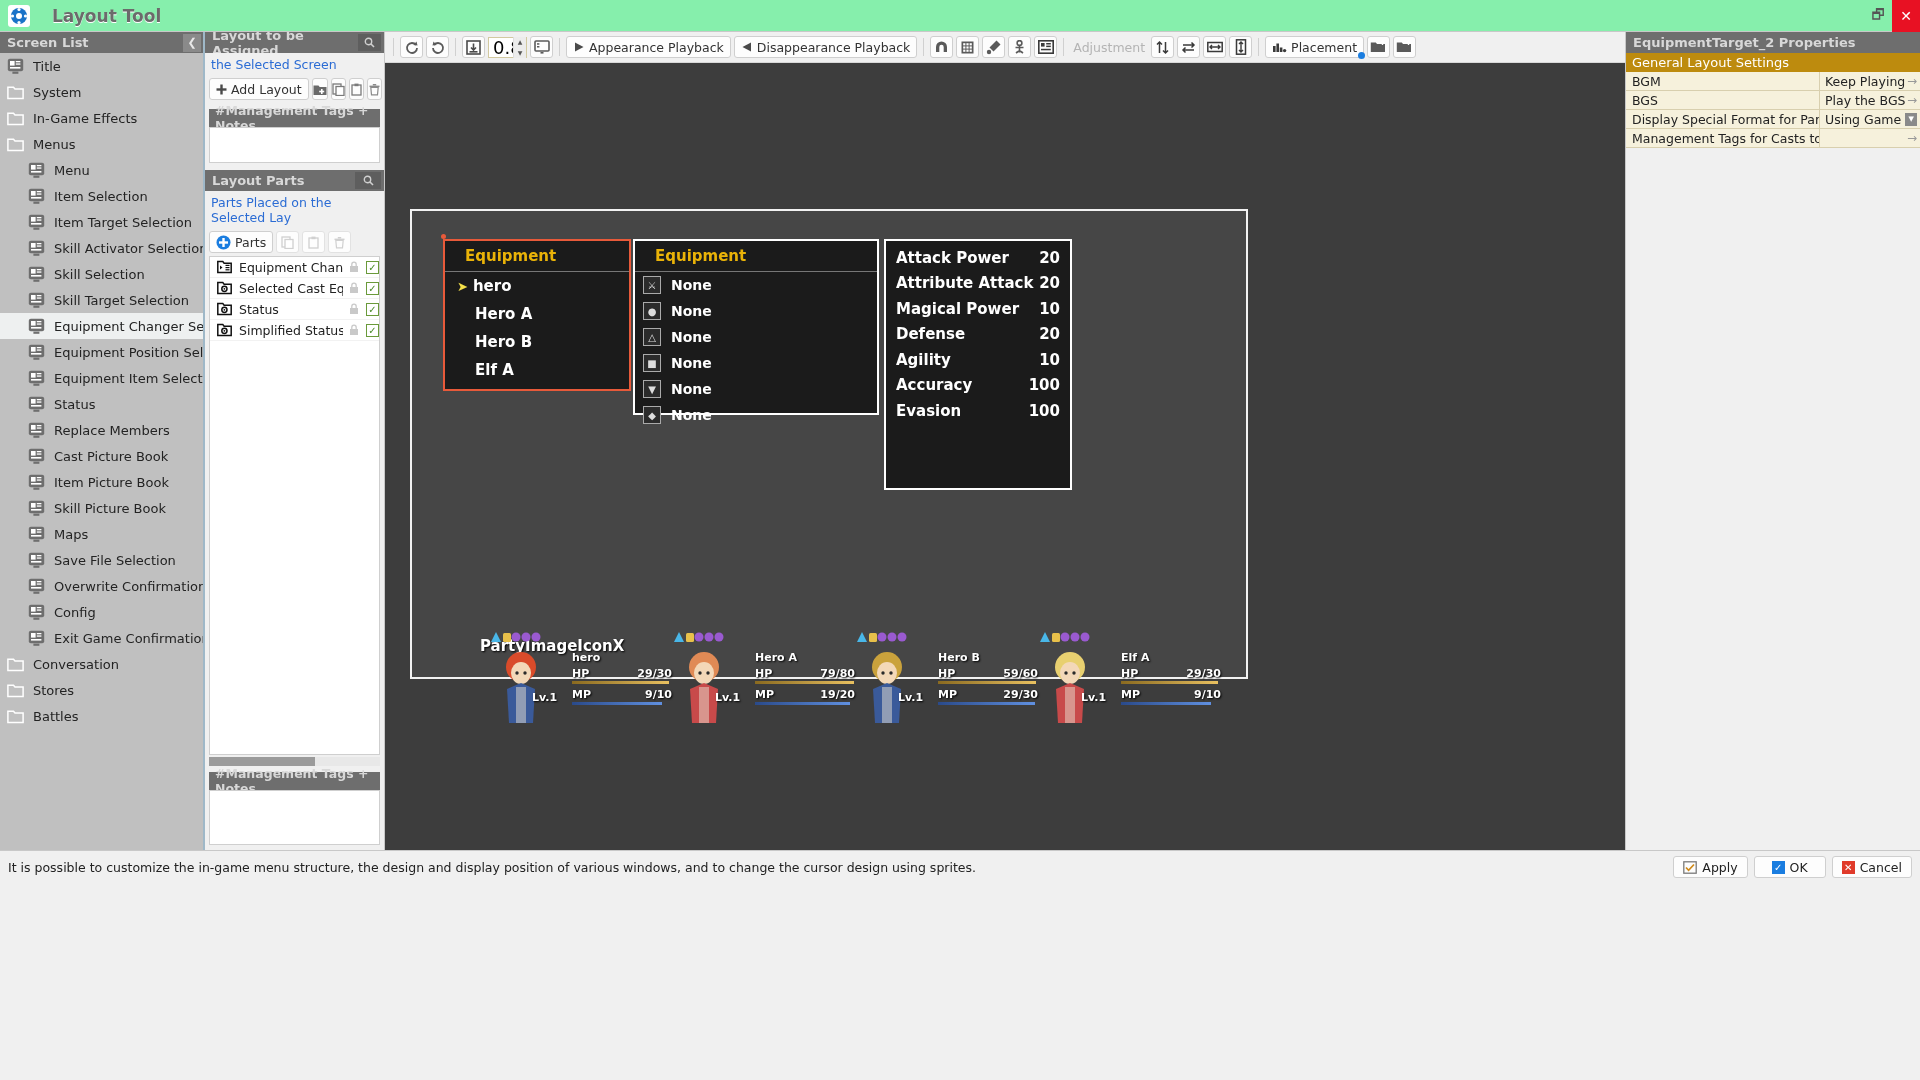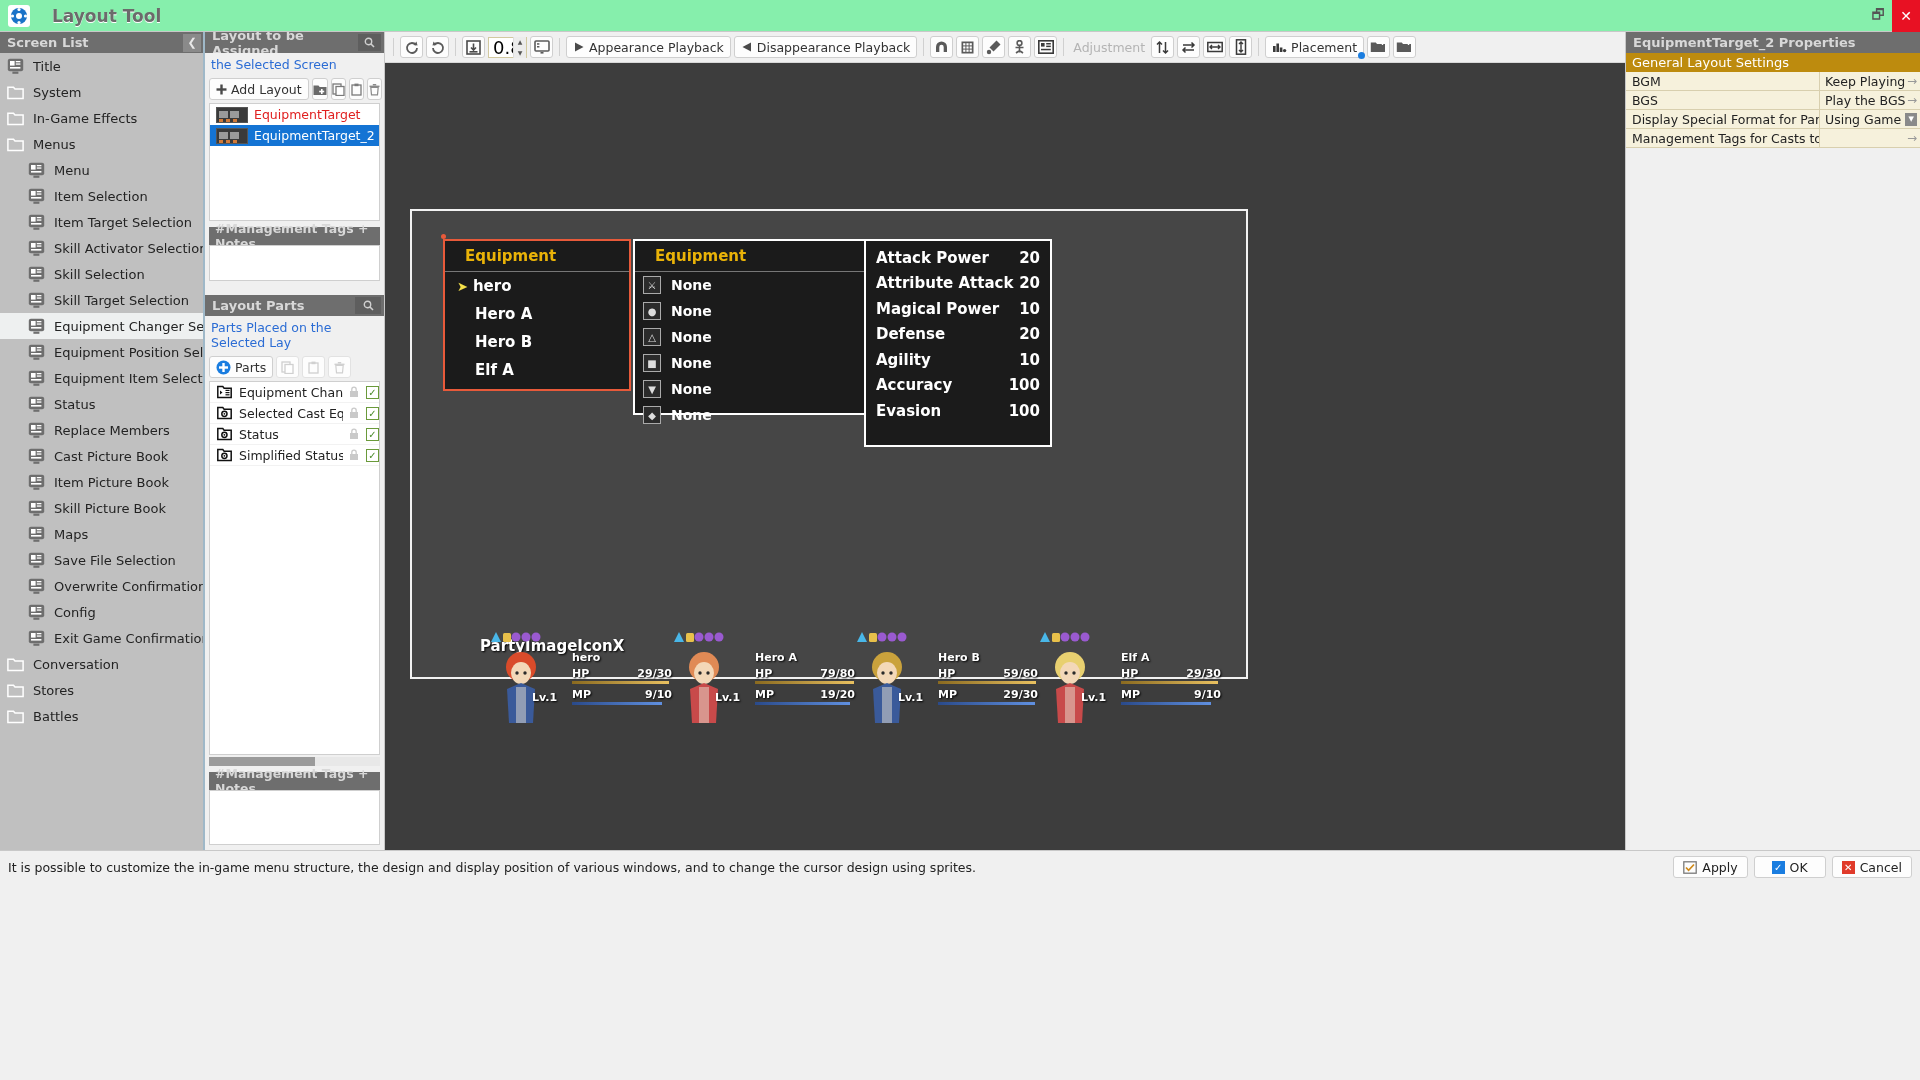--- a/index.html
+++ b/index.html
@@ -522,49 +522,25 @@
       </div>
       <div class="tbtn sq">
         <svg width="13" height="13" viewBox="0 0 13 13">
             <rect x="1.5" y="2.6" width="10" height="1.5" fill="#8a8a8a"></rect>
             <path d="M2.8 4.4h7.4l-0.7 7.4H3.5z" fill="none" stroke="#8a8a8a" stroke-width="1.2"></path>
             <rect x="4.8" y="1" width="3.4" height="1.5" fill="#8a8a8a"></rect>
           </svg>
       </div>
     </div>
 
-    <div class="listbox" style="height:118px;margin:0 4px;">
-      <div id="lay-list">
-          <div class="lay-row">
-            <span class="thumb">
-              <i style="left:2px;top:3px;width:9px;height:7px;background:#9a9a9a"></i>
-              <i style="left:13px;top:3px;width:9px;height:7px;background:#9a9a9a"></i>
-              <i style="left:2px;top:11px;width:4px;height:3px;background:#d07a3a"></i>
-              <i style="left:9px;top:11px;width:4px;height:3px;background:#d07a3a"></i>
-              <i style="left:16px;top:11px;width:4px;height:3px;background:#d07a3a"></i>
-            </span>
-            <span class="nm red">EquipmentTarget</span>
-          </div>
-          <div class="lay-row sel">
-            <span class="thumb">
-              <i style="left:2px;top:3px;width:9px;height:7px;background:#9a9a9a"></i>
-              <i style="left:13px;top:3px;width:9px;height:7px;background:#9a9a9a"></i>
-              <i style="left:2px;top:11px;width:4px;height:3px;background:#d07a3a"></i>
-              <i style="left:9px;top:11px;width:4px;height:3px;background:#d07a3a"></i>
-              <i style="left:16px;top:11px;width:4px;height:3px;background:#d07a3a"></i>
-            </span>
-            <span class="nm white">EquipmentTarget_2</span>
-          </div>
-        </div>
-    </div>
 
     <div class="mgmt-head" style="margin:6px 4px 0 4px;">#Management Tags + Notes</div>
     <div class="whitebox" style="height:36px;margin:0 4px;"></div>
 
-    <div class="panel-head" style="margin-top:14px;">
+    <div class="panel-head" style="margin-top:7px;">
       <span>Layout Parts</span>
       <span class="searchbox">
         <svg width="11" height="11" viewBox="0 0 11 11">
             <circle cx="4.5" cy="4.5" r="3.2" fill="none" stroke="#d0d0d0" stroke-width="1.4"></circle>
             <line x1="7" y1="7" x2="10" y2="10" stroke="#d0d0d0" stroke-width="1.6"></line>
           </svg>
       </span>
     </div>
     <div class="sub-link">Parts Placed on the Selected Lay</div>
 
@@ -865,21 +841,21 @@
                 <span class="eqslot" style="font-size:10px;color:#ddd">▼</span>
                 <span>None</span>
               </div>
               <div class="eqrow">
                 <span class="eqslot" style="font-size:10px;color:#ddd">◆</span>
                 <span>None</span>
               </div>
             </div>
         </div>
 
-        <div class="win" style="left:452px;top:28px;width:188px;height:208px;">
+        <div class="win" style="left:472px;top:28px;width:188px;height:251px;">
           <div id="stat-rows" style="padding-top:4px;">
               <div class="strow">
                 <span>Attack Power</span>
                 <span>20</span>
               </div>
               <div class="strow">
                 <span>Attribute Attack</span>
                 <span>20</span>
               </div>
               <div class="strow">

